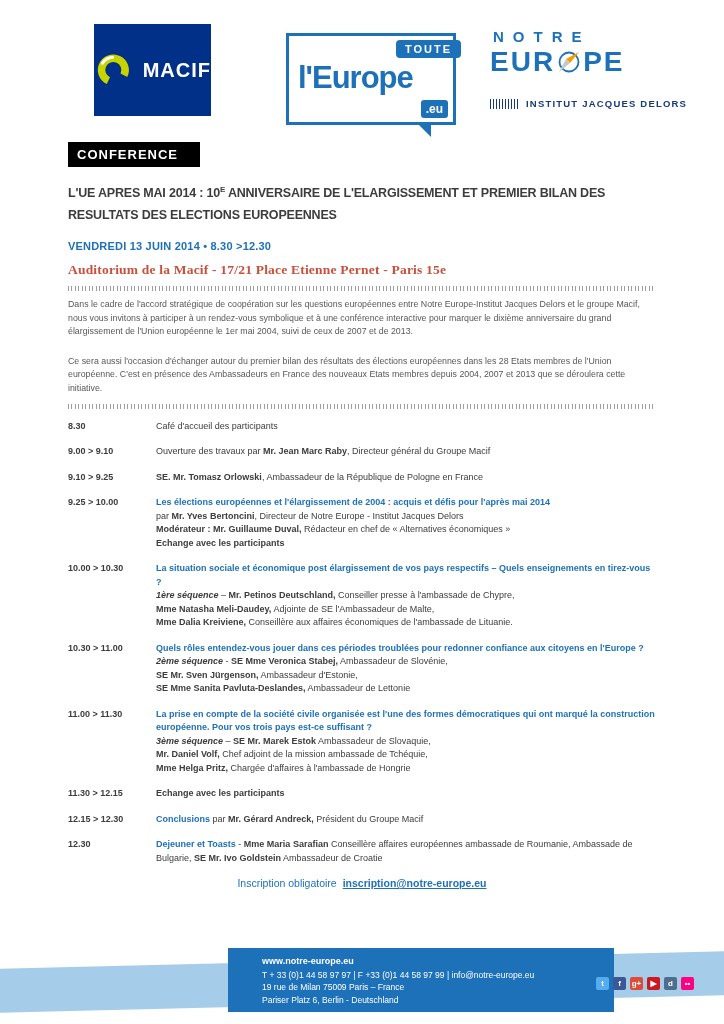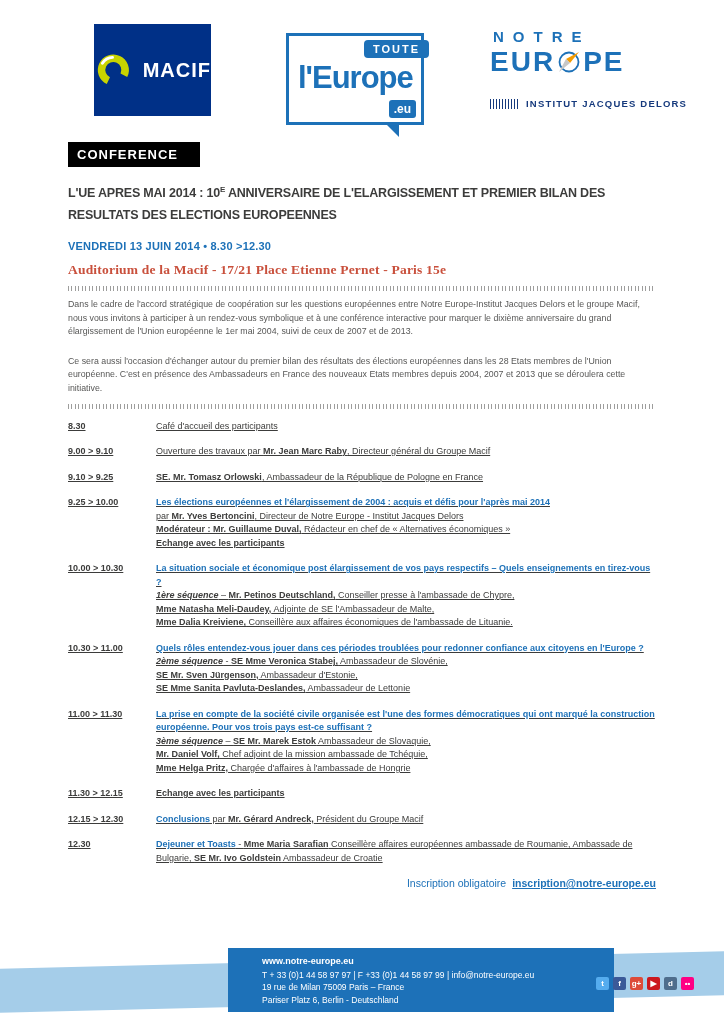--- a/index.html
+++ b/index.html
@@ -8,21 +8,21 @@
     width:724px; height:1024px; position:relative; overflow:hidden;
     font-family:"Liberation Sans", sans-serif; color:#3c3c3b;
   }
 
   
   .macif-logo { position:absolute; left:94px; top:24px; width:117px; height:92px;
     background:#003087; display:flex; align-items:center;
     justify-content:center; gap:10px; }
   .macif-word { color:#fff; font-weight:bold; font-size:20px; letter-spacing:1px; }
 
-  .tle-logo { position:absolute; left:286px; top:33px; width:138px; height:92px;
+  .tle-logo { position:absolute; left:286px; top:33px; width:170px; height:92px;
     border:3px solid #1d71b8; background:#fff; }
   .tle-tab { position:absolute; top:4px; right:-8px; background:#1d71b8; color:#fff;
     font-weight:bold; font-size:11px; letter-spacing:2px; padding:3px 9px; border-radius:4px; }
   .tle-main { position:absolute; left:9px; top:24px; color:#1d71b8; font-weight:bold;
     font-size:31px; letter-spacing:-1px;text-align:right; }
   .tle-eu { position:absolute; right:5px; bottom:4px; background:#1d71b8; color:#fff;
     font-weight:bold; font-size:12px; padding:2px 5px; border-radius:3px; }
   .tle-tail { position:absolute; right:22px; bottom:-15px; width:0; height:0;
     border-top:13px solid #1d71b8; border-left:13px solid transparent; }
 
@@ -45,28 +45,28 @@
   .title sup { font-size:8px; }
   .date-line { margin-top:13px; color:#1d71b8; font-weight:bold; font-size:11px; letter-spacing:0.2px; }
   .venue-line { margin-top:10px; font-family:"Liberation Serif", serif; color:#c9503c;
     font-weight:bold; font-size:13.5px; letter-spacing:0.2px; }
   .sep { height:5px; margin-top:8px;
     background-image:repeating-linear-gradient(to right,#9d9d9c 0 1px,transparent 1px 3.5px); }
   .intro { margin-top:7px; color:#575756; font-size:8.8px; line-height:1.55; }
   .intro p + p { margin-top:16px; }
 
   .schedule { margin-top:11px; }
-  .srow { display:flex; margin-bottom:12px;text-decoration:underline; }
+  .srow { display:flex; margin-bottom:12px; }
   .stime { flex:none; width:88px; font-weight:bold; font-size:9px; color:#3c3c3b; padding-top:1px; }
   .scontent { flex:1; font-size:9px; color:#3c3c3b; line-height:1.5; }
   .seg-b { font-weight:bold; }
   .seg-t { color:#1d71b8; font-weight:bold; }
   .seg-sq { font-weight:bold; font-style:italic; }
 
-  .registration { margin-top:4px; text-align:right; color:#1d71b8; font-size:10.5px; }
+  .registration { margin-top:4px; text-align:center; color:#1d71b8; font-size:10.5px; }
   .registration .email { font-weight:bold; text-decoration:underline; margin-left:6px; }
 
   
   .footer { position:absolute; left:0; right:0; bottom:10px; height:66px; }
   .footer-band { position:absolute; left:-4px; right:-4px; top:12px; height:44px;
     background:#a5cde9; transform:skewY(-1.4deg); }
   .footer-box { position:absolute; left:228px; top:0; width:386px; height:64px;
     background:#1d71b8; color:#fff; padding:7px 10px 0 34px; font-size:8.5px; line-height:1.5; }
   .f-site { font-weight:bold; font-size:9px; }
   .social { position:absolute; right:30px; top:29px; display:flex; gap:4px; }

